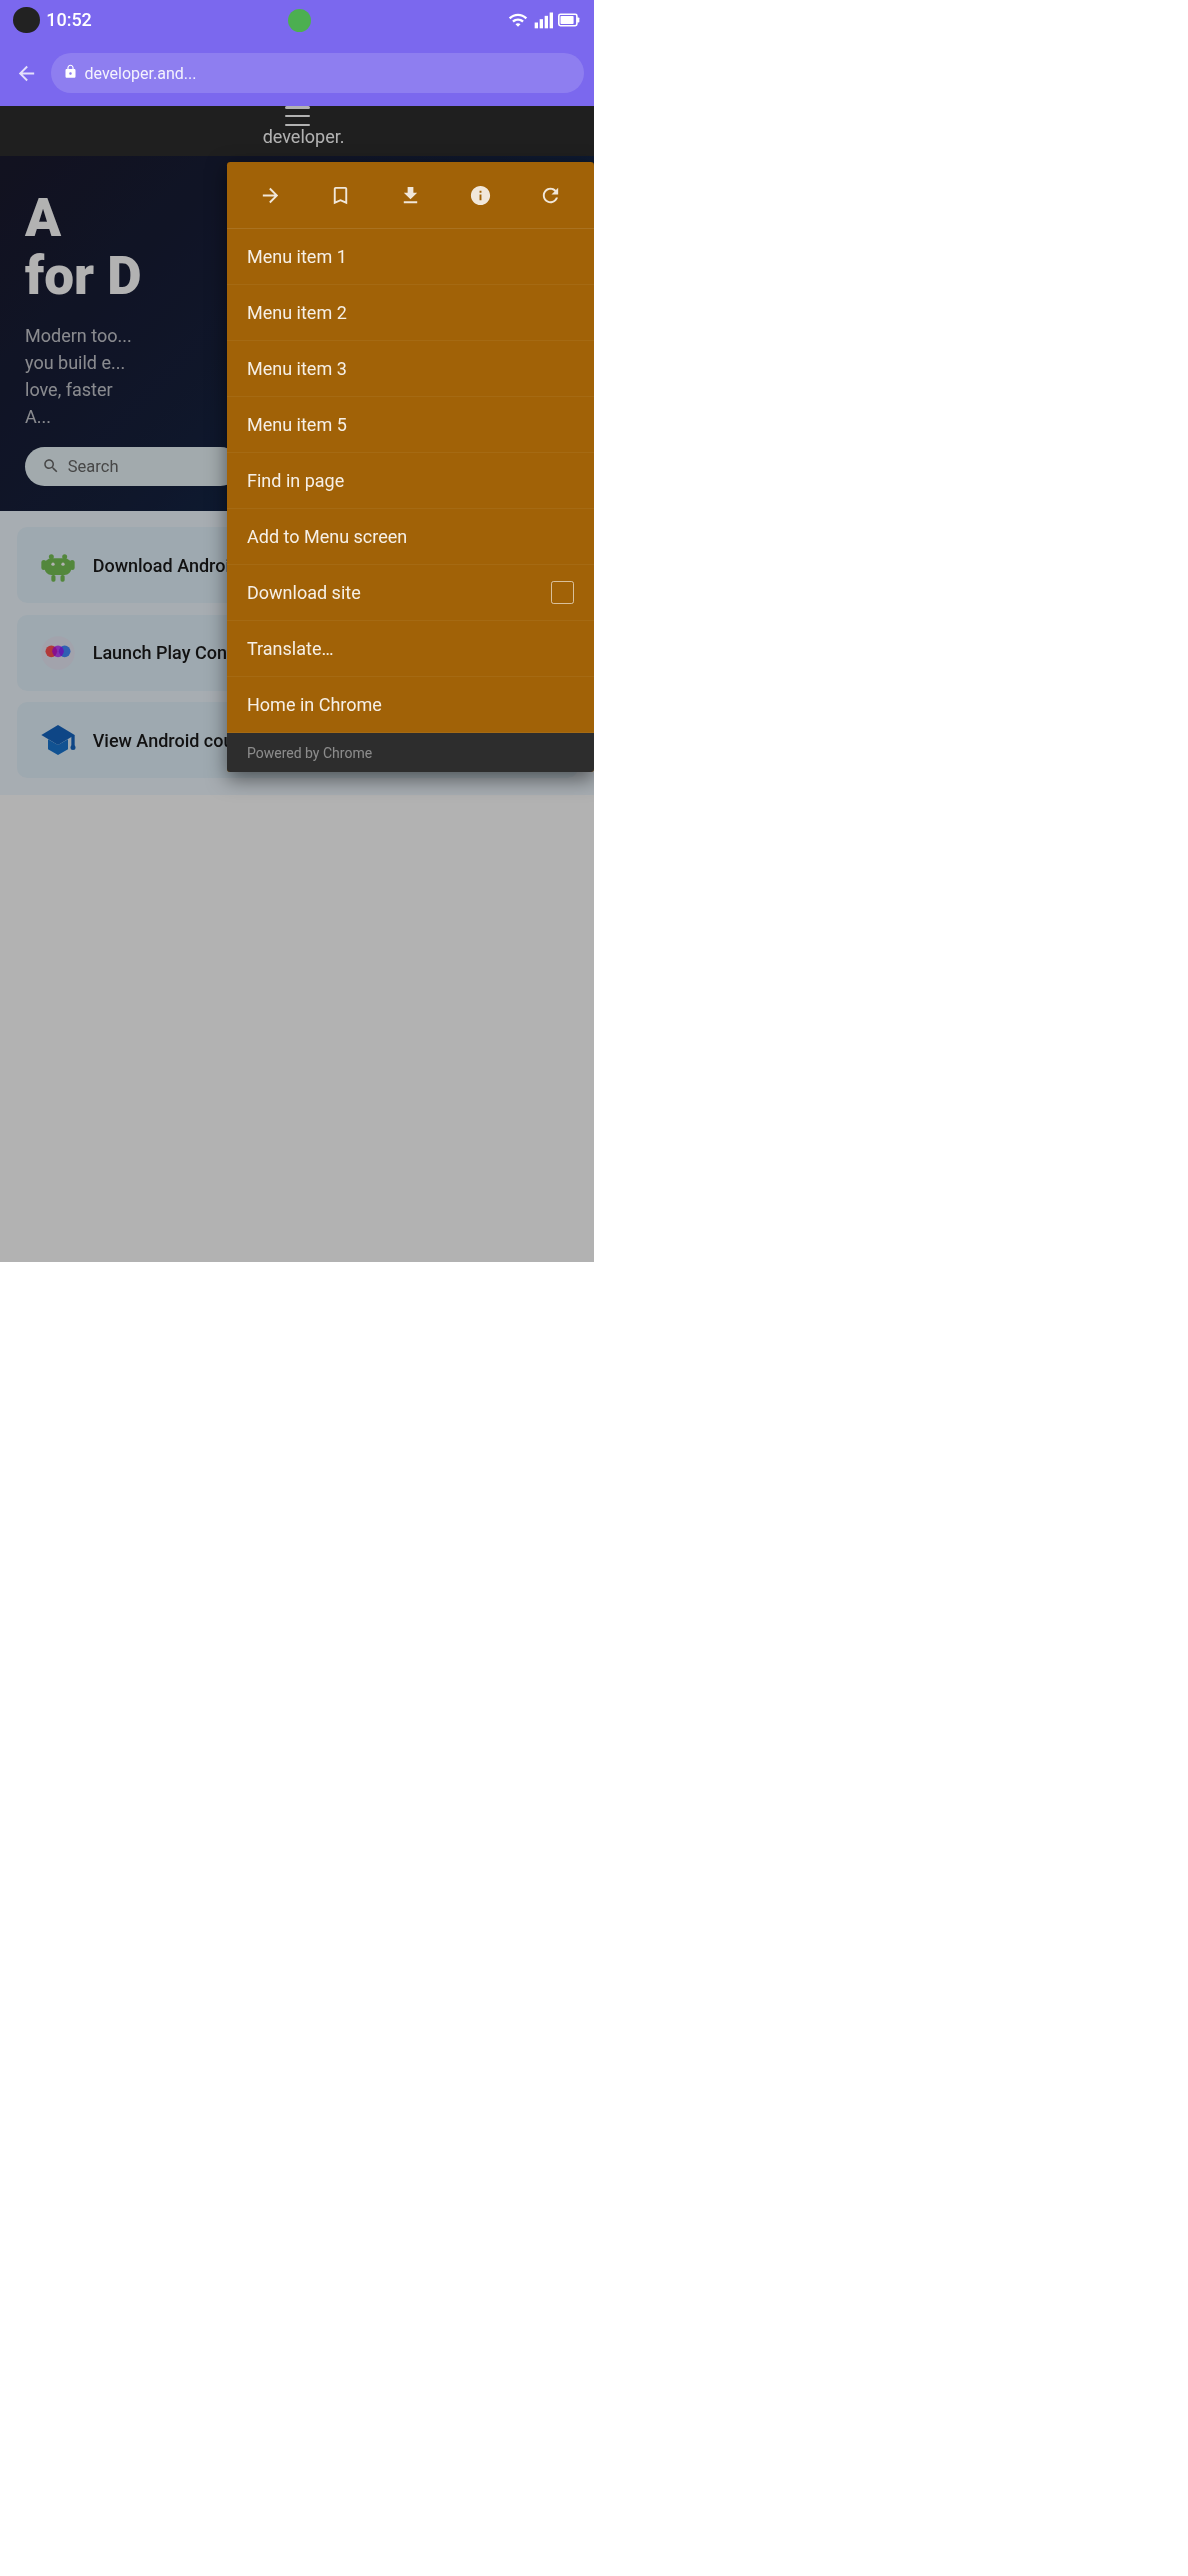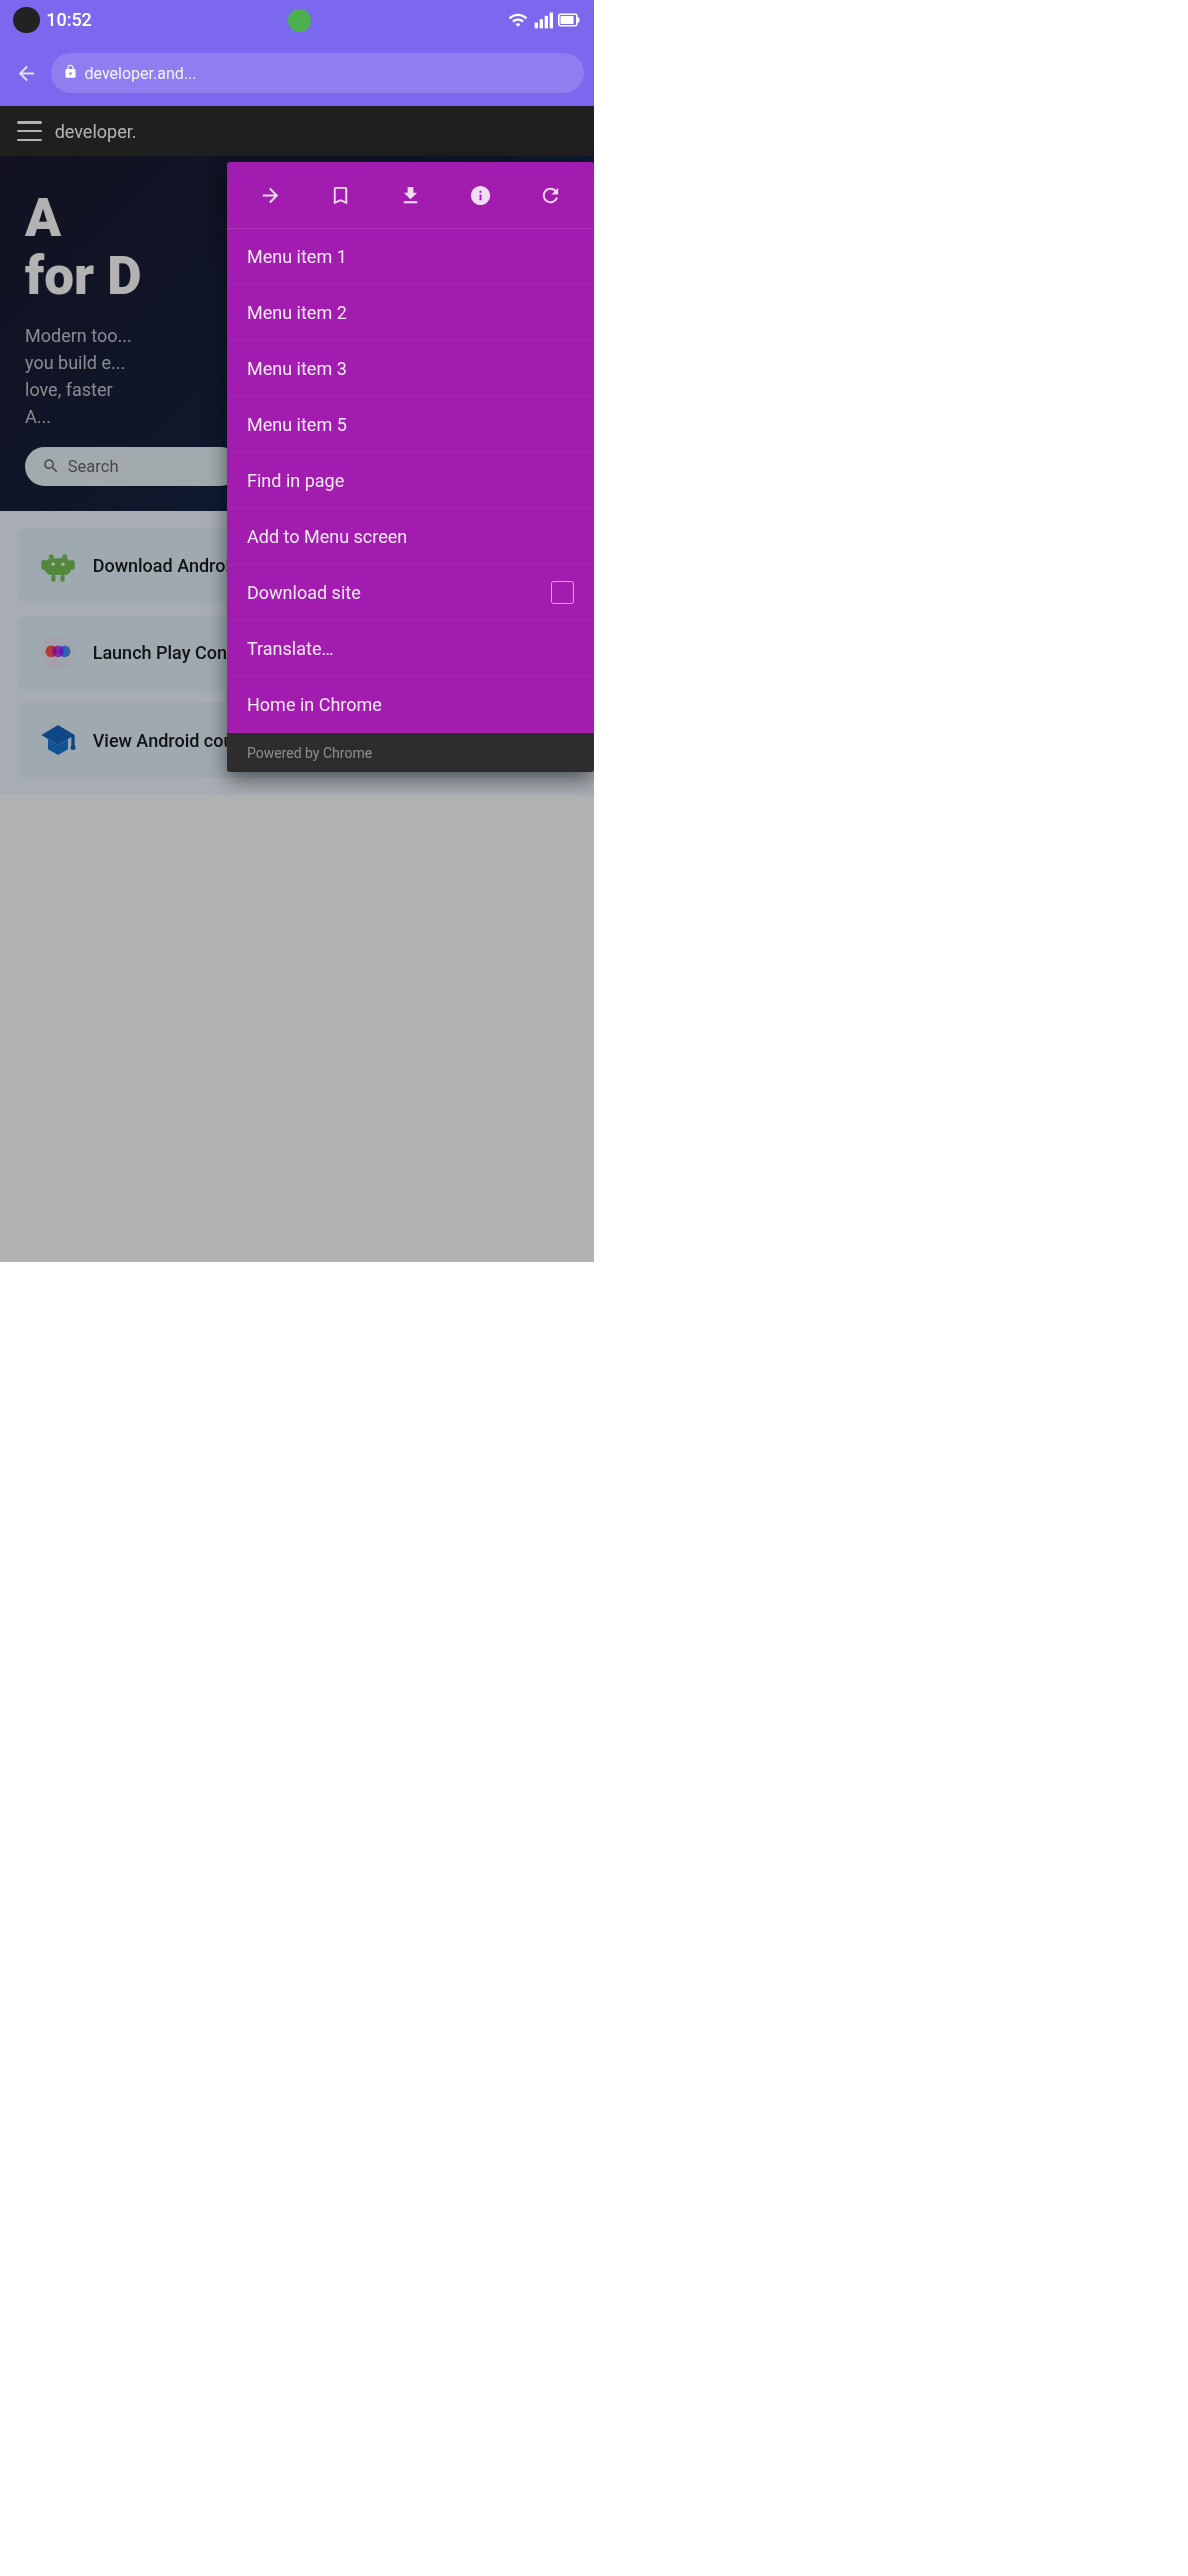--- a/index.html
+++ b/index.html
@@ -121,20 +121,21 @@
       position: relative;
     }
 
     
     .website-nav {
       height: 50px;
       background: #2d2d2d;
       display: flex;
       align-items: center;
       padding: 0 16.5px;
+      flex-direction: column;
     }
 
     .hamburger {
       width: 25px;
       height: 20px;
       display: flex;
       flex-direction: column;
       justify-content: space-between;
       cursor: pointer;
     }
@@ -243,21 +244,21 @@
       height: 100%;
       background: rgba(0,0,0,0.3);
     }
 
     
     .dropdown-menu {
       position: absolute;
       top: 56px;
       right: 0;
       width: 367px;
-      background: #a21caf;
+      background: #a16207;
       border-radius: 3.3px;
       overflow: hidden;
       box-shadow: 0 6.6px 20px rgba(0,0,0,0.5);
       z-index: 100;
     }
 
     
     .menu-icon-row {
       display: flex;
       align-items: center;

